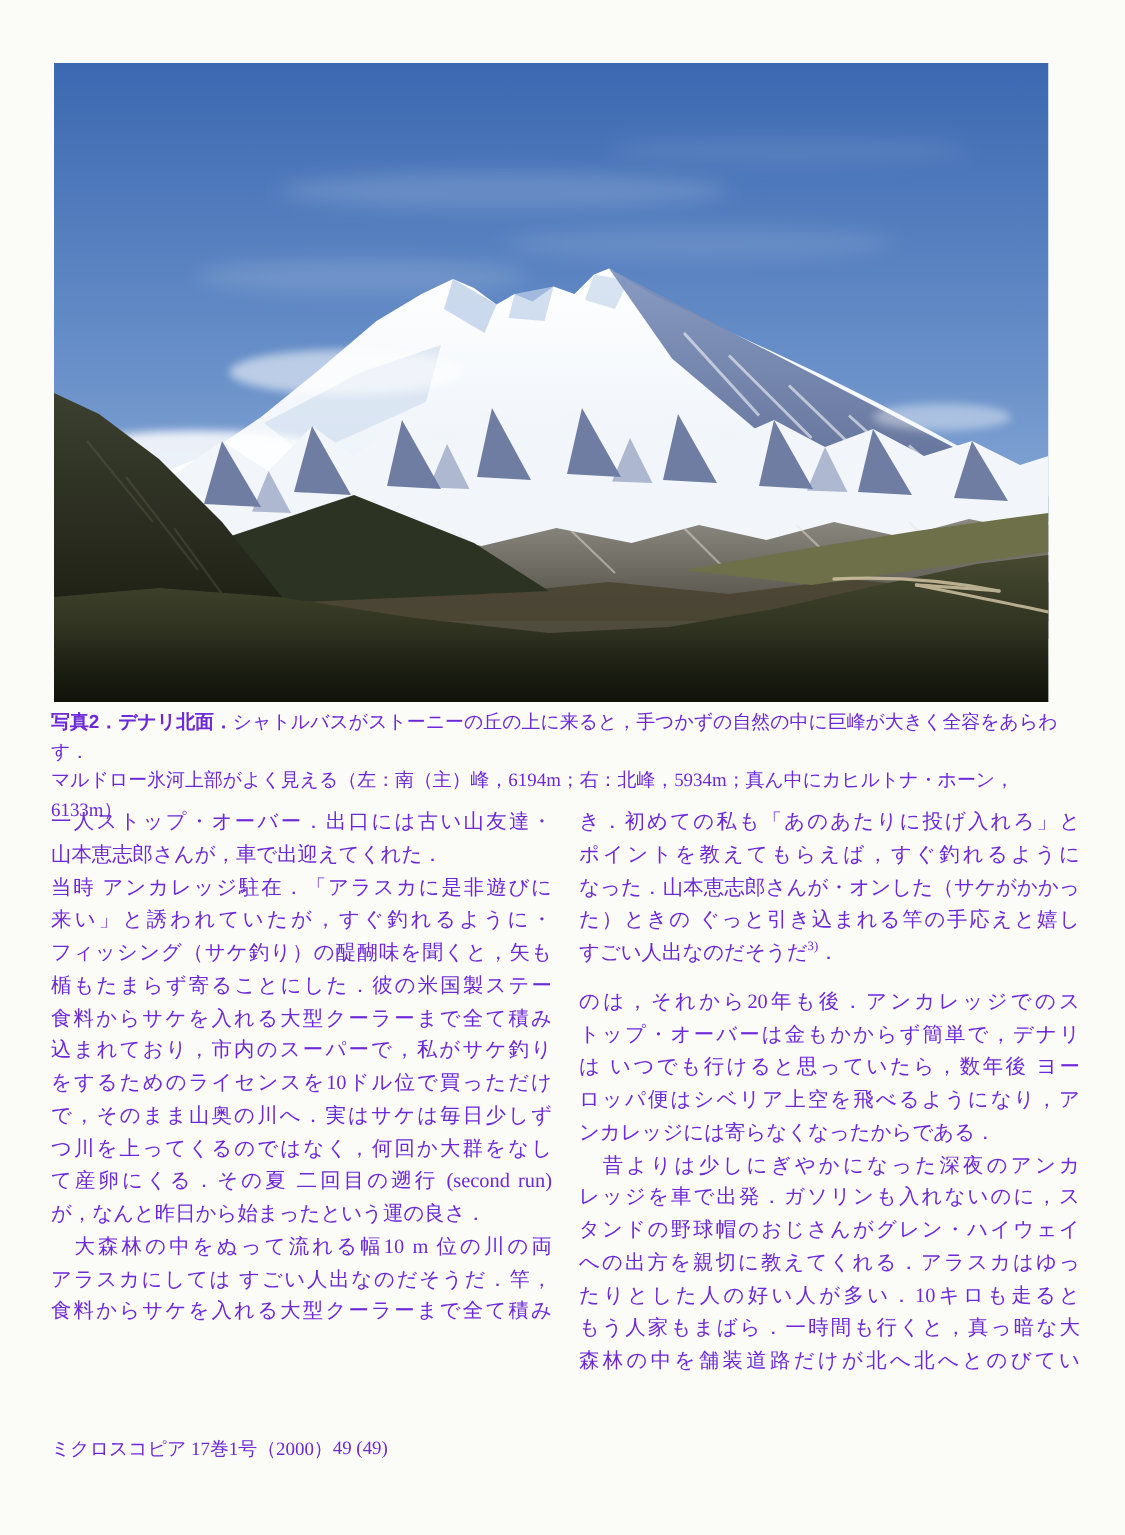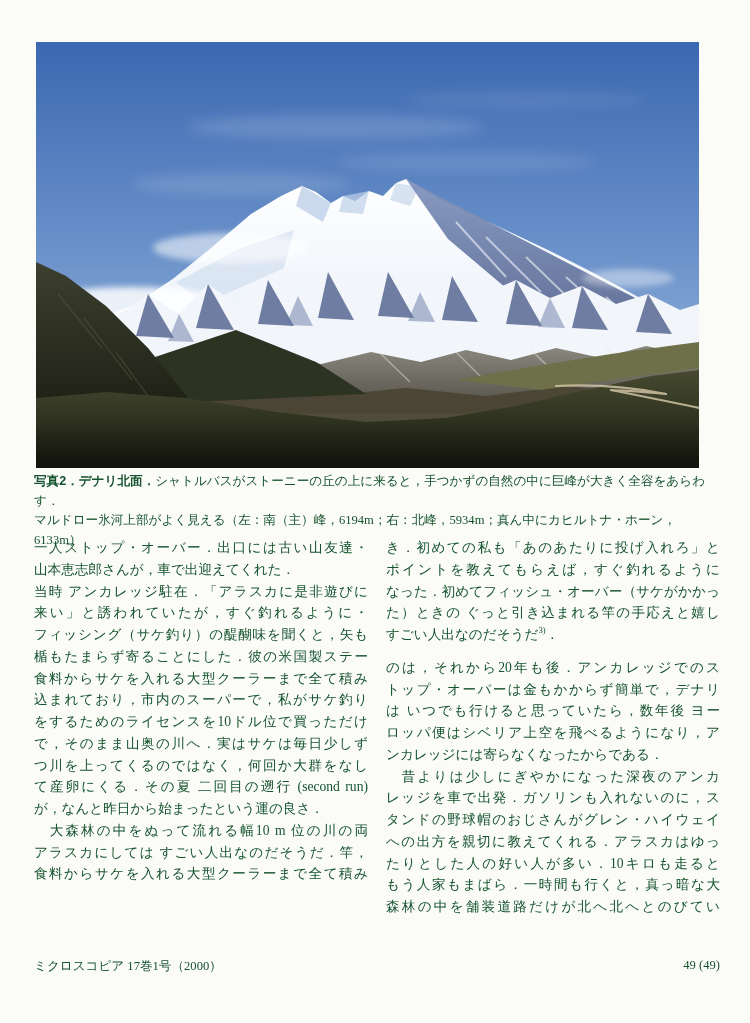--- a/index.html
+++ b/index.html
@@ -1,18 +1,18 @@
 <!DOCTYPE html>
 <html><head>
 <meta charset="utf-8">
 <style>
   html,body { margin:0; padding:0; background:#e8e8e4; }
   .page {
     position:relative; width:750px; height:1023px; margin:0 auto;
-    background:#fbfbf8; color:#14532d;
+    background:#fbfbf8; color:#6d28d9;
     font-family:"Liberation Serif","DejaVu Serif",serif;
     overflow:hidden;
   }
   .photo { position:absolute; left:36px; top:42px; width:663px; height:426px; margin:0; }
   .photo svg { display:block; width:100%; height:100%; }
 
   .caption { position:absolute; left:34px; top:472px; width:686px; font-size:12.6px; line-height:19.6px; }
   .cap-label { font-family:"Liberation Sans","DejaVu Sans",sans-serif; font-weight:bold; }
 
   .cols { position:absolute; left:34px; top:537px; width:686px; display:flex; gap:18px; }
@@ -20,21 +20,21 @@
   .ln {
     font-size:13.6px; line-height:21.75px; height:21.75px; overflow:hidden;
     text-align:justify; text-align-last:justify;
   }
   .ln.pe { text-align:justify; text-align-last:left; }
   .pspace { height:11px; }
   sup.fn { font-size:8.5px; line-height:0; vertical-align:super; }
 
   .footer {
     position:absolute; left:34px; top:958px; width:686px;
-    display:flex; justify-content:space-between; font-size:12.6px;
+    display:flex; justify-content:flex-start; font-size:12.6px;
   }
 </style>
 </head>
 <body>
 
 <div class="page">
 
   <figure class="photo">
     <svg viewBox="0 0 663 426" preserveAspectRatio="none">
       <defs>
@@ -184,21 +184,21 @@
       <div class="ln">つ川を上ってくるのではなく，何回か大群をなし</div>
       <div class="ln">て産卵にくる．その夏 二回目の遡行 (second run)</div>
       <div class="ln pe">が，なんと昨日から始まったという運の良さ．</div>
       <div class="ln">　大森林の中をぬって流れる幅10 m 位の川の両</div>
       <div class="ln">アラスカにしては すごい人出なのだそうだ．竿，</div>
       <div class="ln">食料からサケを入れる大型クーラーまで全て積み</div>
     </div>
     <div class="col">
       <div class="ln">き．初めての私も「あのあたりに投げ入れろ」と</div>
       <div class="ln">ポイントを教えてもらえば，すぐ釣れるように</div>
-      <div class="ln">なった．初めてフィッシュ・オーバー（サケがかかっ</div>
+      <div class="ln">なった．山本恵志郎さんが・オンした（サケがかかっ</div>
       <div class="ln">た）ときの ぐっと引き込まれる竿の手応えと嬉し</div>
       <div class="ln pe"><span>すごい人出なのだそうだ</span><sup class="fn">3)</sup><span>．</span></div>
       <div class="pspace"></div>
       <div class="ln">のは，それから20年も後．アンカレッジでのス</div>
       <div class="ln">トップ・オーバーは金もかからず簡単で，デナリ</div>
       <div class="ln">は いつでも行けると思っていたら，数年後 ヨー</div>
       <div class="ln">ロッパ便はシベリア上空を飛べるようになり，ア</div>
       <div class="ln pe">ンカレッジには寄らなくなったからである．</div>
       <div class="ln">　昔よりは少しにぎやかになった深夜のアンカ</div>
       <div class="ln">レッジを車で出発．ガソリンも入れないのに，ス</div>

